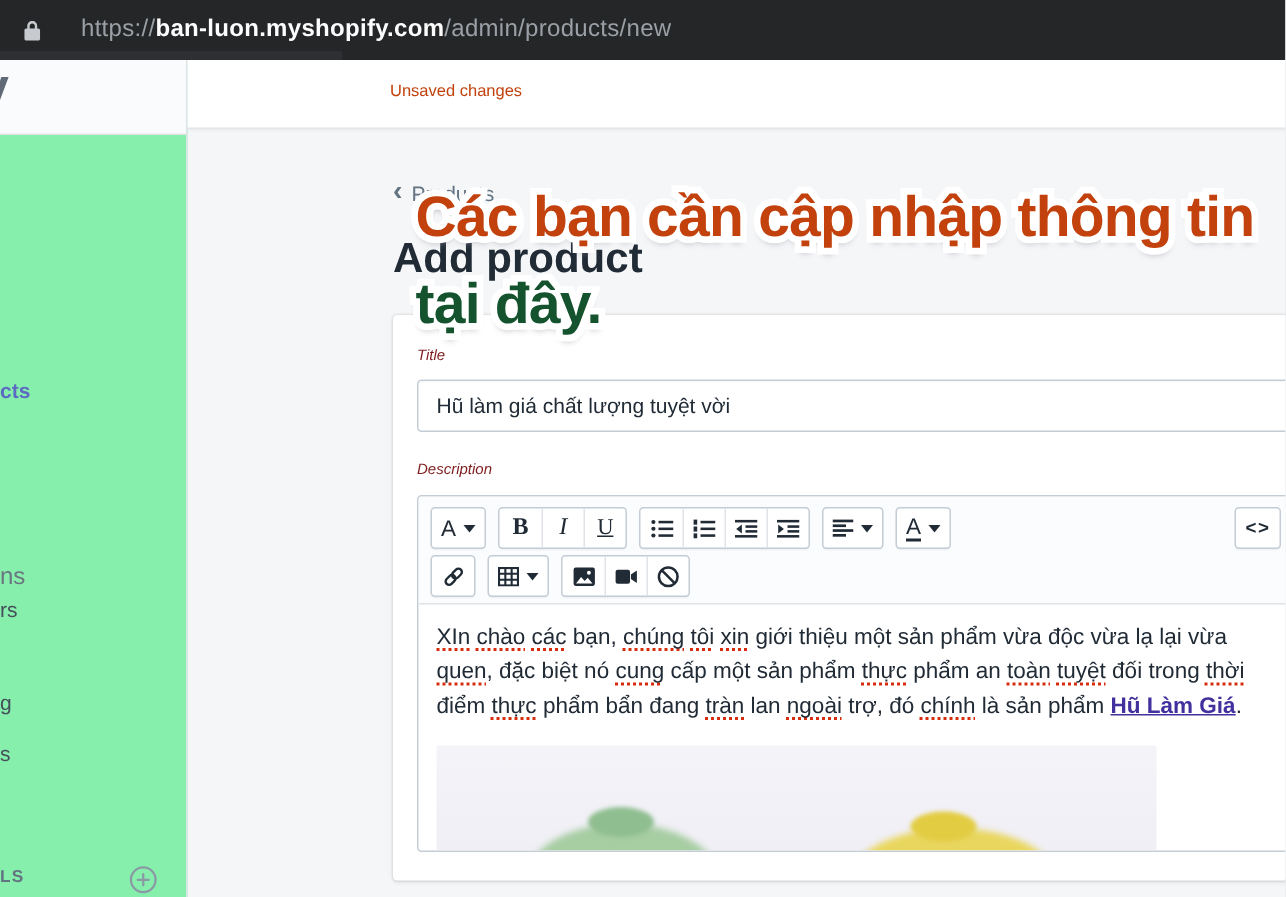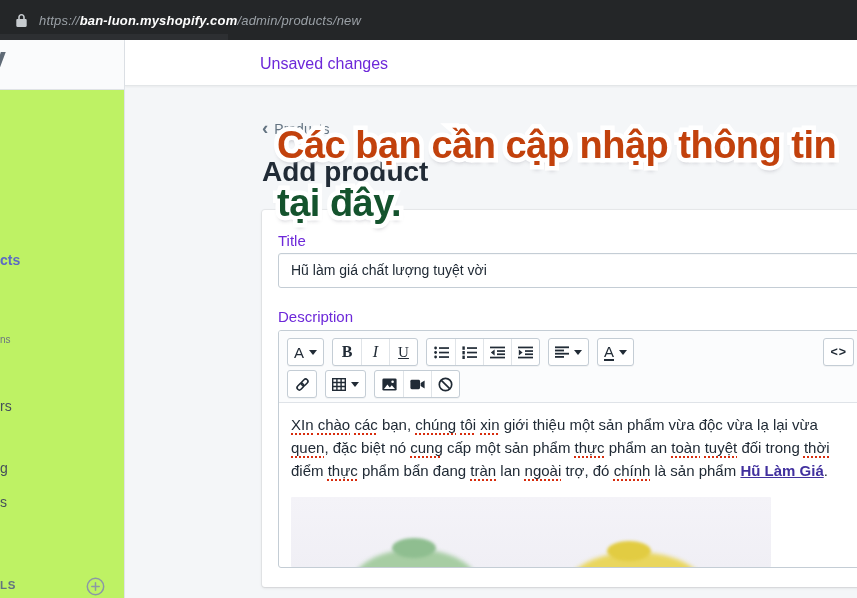--- a/index.html
+++ b/index.html
@@ -2,54 +2,54 @@
 <html><head>
 <meta charset="utf-8">
 <style>
   html,body{margin:0;padding:0;background:#e8eaec;}
   *{box-sizing:border-box;font-family:"Liberation Sans","DejaVu Sans",sans-serif;}
   .screen{position:relative;width:857px;height:598px;overflow:hidden;background:#f4f6f8;}
 
   
   .urlbar{position:absolute;left:0;top:0;width:857px;height:40px;background:#242628;display:flex;align-items:center;}
   .urlbar .lock{margin-left:15px;display:flex;align-items:center;}
-  .urlbar .url{margin-left:11px;font-size:13px;color:#9aa0a6;letter-spacing:.2px;white-space:nowrap;font-style:italic;}
+  .urlbar .url{margin-left:26px;font-size:16px;color:#9aa0a6;letter-spacing:.2px;white-space:nowrap;}
   .urlbar .url b{color:#fdfdfd;font-weight:700;}
   .urlbar .tabstrip{position:absolute;left:0;bottom:0;width:228px;height:6px;background:#35373a;opacity:.55;}
 
   
-  .sidebar{position:absolute;left:0;top:40px;width:125px;height:558px;background:#bef264;border-right:1px solid #dfe3e8;}
+  .sidebar{position:absolute;left:0;top:40px;width:125px;height:558px;background:#86efac;border-right:1px solid #dfe3e8;}
   .sidebar-top{position:absolute;left:0;top:0;width:124px;height:50px;background:#fafbfc;border-bottom:1px solid #e0e3e6;}
   .logo-frag{position:absolute;left:-13px;top:-1px;font-size:34px;font-weight:600;color:#5f6a76;}
   .side-frag{position:absolute;left:0;font-size:14px;color:#454f5b;white-space:nowrap;}
   .side-frag.active{color:#5c6ac4;font-weight:600;}
-  .side-frag.muted{color:#6b7580;font-size:10px;}
+  .side-frag.muted{color:#6b7580;font-size:16px;margin-top:42px;}
   .side-section{position:absolute;left:0;font-size:11.5px;font-weight:700;letter-spacing:.8px;color:#637381;text-align:right;}
   .side-icon{position:absolute;left:86px;width:19px;height:19px;}
 
   
   .topbar{position:absolute;left:125px;top:40px;width:732px;height:46px;background:#ffffff;border-bottom:1px solid #e3e6e8;box-shadow:0 1px 2px rgba(0,0,0,.05);}
-  .topbar .status{position:absolute;left:135px;top:15px;font-size:16px;color:#6d28d9;}
+  .topbar .status{position:absolute;left:135px;top:15px;font-size:11px;color:#c2410c;}
 
   
   .breadcrumb{position:absolute;left:262px;top:121px;font-size:14px;color:#637381;display:flex;align-items:center;gap:6px;}
   .breadcrumb .chev{font-size:19px;font-weight:700;line-height:14px;margin-top:-2px;}
   .page-title{position:absolute;left:262px;top:156px;font-size:28px;font-weight:600;color:#212b36;}
 
   
   .annot{position:absolute;z-index:9;font-size:38px;font-weight:700;letter-spacing:-.5px;color:#f5336e;white-space:nowrap;}
   .annot::before{content:attr(data-text);position:absolute;left:0;top:0;z-index:-1;color:#fff;-webkit-text-stroke:9px #fff;
     text-shadow:0 4px 5px rgba(150,150,162,.85),-2px 0 0 #fff,2px 0 0 #fff,0 -2px 0 #fff,0 2px 0 #fff;}
   .annot.l1{left:277px;top:124px;}
   .annot.l2{left:277px;top:182px;}
 
   
   .card{position:absolute;left:262px;top:210px;width:610px;height:377px;background:#fff;border-radius:3px;
         box-shadow:0 0 0 1px rgba(63,63,68,.06),0 1px 3px rgba(63,63,68,.15);}
-  .fld-label{position:absolute;left:16px;font-size:15px;color:#6d28d9;}
+  .fld-label{position:absolute;left:16px;font-size:10px;color:#7f1d1d;font-style:italic;}
   .title-input{position:absolute;left:16px;top:43px;width:585px;height:35px;border:1px solid #c4cdd5;border-radius:3px;background:#fff;
         font-size:14px;color:#212b36;padding:0 12px;line-height:33px;box-shadow:inset 0 1px 0 rgba(99,115,129,.05);}
   .editor{position:absolute;left:16px;top:120px;width:585px;height:238px;border:1px solid #c4cdd5;border-radius:3px;background:#fff;overflow:hidden;}
   .toolbar{position:relative;height:72px;background:#fbfcfd;border-bottom:1px solid #dfe3e8;}
   .trow{position:absolute;left:8px;right:8px;display:flex;gap:8px;align-items:center;}
   .trow.r1{top:7px;}
   .trow.r2{top:39px;}
   .tgroup{display:flex;border:1px solid #c4cdd5;border-radius:3px;background:#fff;height:28px;box-shadow:0 1px 0 rgba(22,29,37,.04);}
   .tbtn{display:flex;align-items:center;justify-content:center;min-width:28px;height:26px;padding:0 6px;gap:5px;border-left:1px solid #e0e4e8;cursor:pointer;color:#212b36;}
   .tbtn:first-child{border-left:none;}

